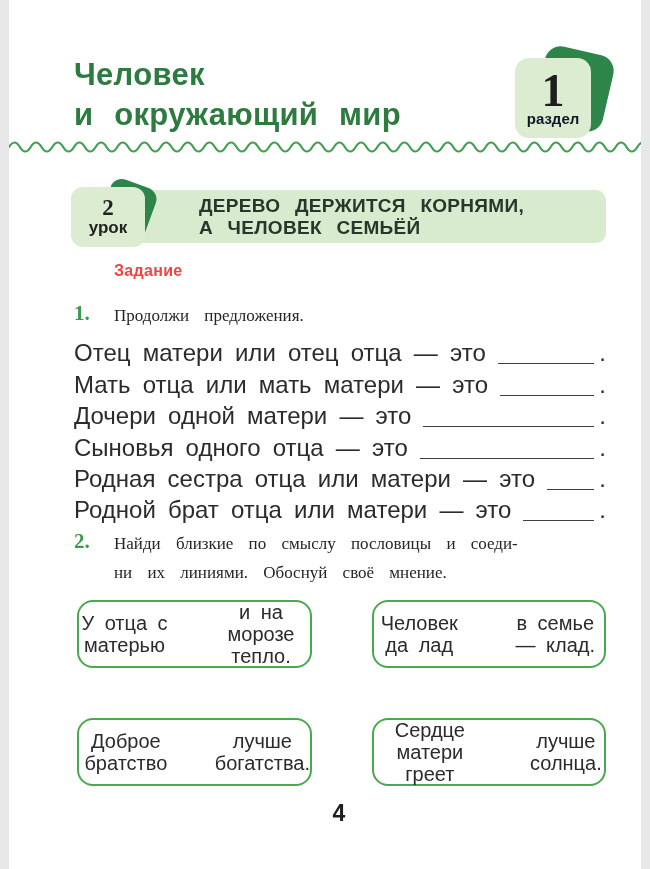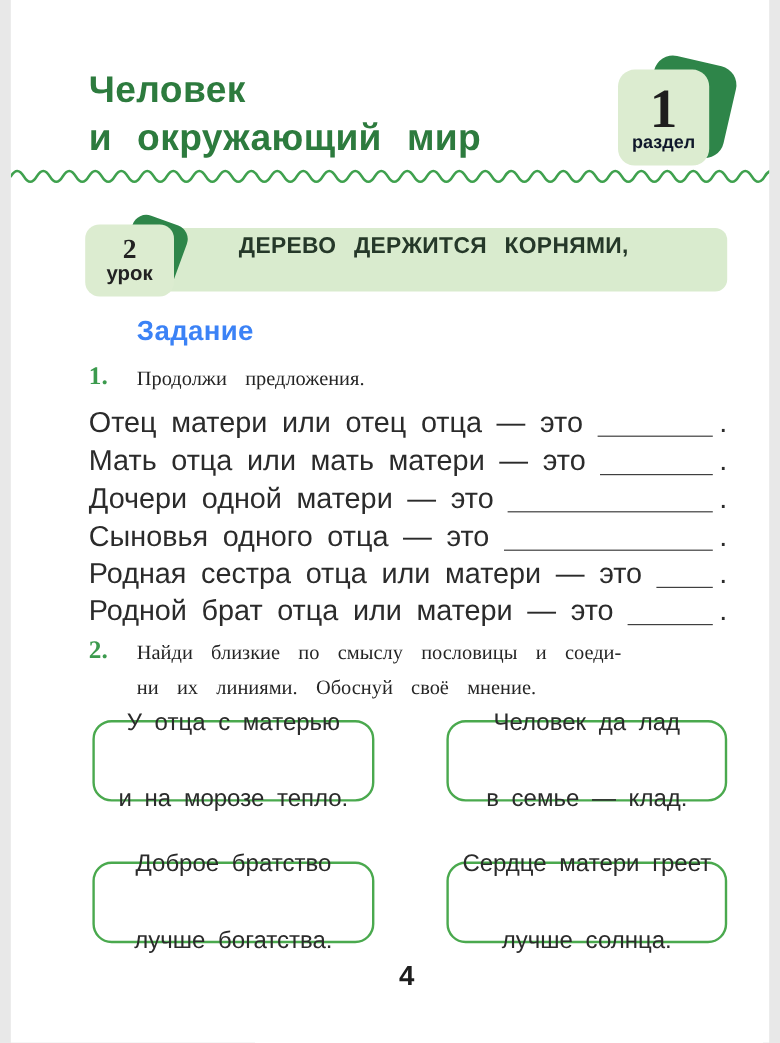--- a/index.html
+++ b/index.html
@@ -55,21 +55,21 @@
   }
   .lesson-badge .num {
     font-family:"Liberation Serif", serif; font-weight:bold;
     font-size:23px; line-height:1; color:#222;
   }
   .lesson-badge .lbl { font-size:17px; font-weight:bold; color:#222; line-height:1.1; }
 
   
   .section-heading {
     position:absolute; left:105px; top:262px;
-    font-size:23px; font-weight:bold; color:#3b82f6; letter-spacing:0.3px;
+    font-size:16px; font-weight:bold; color:#ef4444; letter-spacing:0.3px;
   }
   .task { position:absolute; left:65px; width:532px; display:flex; }
   .task-1 { top:301px; }
   .task-2 { top:529px; }
   .task .task-num {
     width:40px; flex:none;
     font-family:"Liberation Serif", serif; font-weight:bold;
     font-size:21px; color:#3b9a4d;
   }
   .task .task-text {
@@ -90,22 +90,22 @@
   .sent-dot { flex:none; }
 
   
   .boxes {
     position:absolute; left:68px; top:600px; width:529px;
     display:grid; grid-template-columns:235px 234px; column-gap:60px; row-gap:50px;
   }
   .pbox {
     height:68px; box-sizing:border-box;
     border:2px solid #4aa94e; border-radius:16px; background:#fff;
-    display:flex; flex-direction:column; align-items:center; justify-content:center;
-    font-size:20px; line-height:22px; word-spacing:5px; color:#2b2b2b;gap:42px;
+    display:flex; flex-direction:row; align-items:center; justify-content:center;
+    text-align:center; font-size:20px; line-height:22px; word-spacing:5px; color:#2b2b2b;gap:42px;
   }
 
   .page-number {
     position:absolute; left:0; top:800px; width:660px; text-align:center;
     font-size:23px; font-weight:bold; color:#1e1e1e;
   }
 </style>
 </head>
 <body>
 
@@ -126,20 +126,21 @@
 
   <div class="wave-wrap">
     <svg width="650" height="20" viewBox="0 0 650 20">
       <path id="wave-path" d="M0 10 Q 5.42 1 10.83 10 Q 16.25 19 21.67 10 Q 27.08 1 32.50 10 Q 37.92 19 43.33 10 Q 48.75 1 54.17 10 Q 59.58 19 65.00 10 Q 70.42 1 75.83 10 Q 81.25 19 86.67 10 Q 92.08 1 97.50 10 Q 102.92 19 108.33 10 Q 113.75 1 119.17 10 Q 124.58 19 130.00 10 Q 135.42 1 140.83 10 Q 146.25 19 151.67 10 Q 157.08 1 162.50 10 Q 167.92 19 173.33 10 Q 178.75 1 184.17 10 Q 189.58 19 195.00 10 Q 200.42 1 205.83 10 Q 211.25 19 216.67 10 Q 222.08 1 227.50 10 Q 232.92 19 238.33 10 Q 243.75 1 249.17 10 Q 254.58 19 260.00 10 Q 265.42 1 270.83 10 Q 276.25 19 281.67 10 Q 287.08 1 292.50 10 Q 297.92 19 303.33 10 Q 308.75 1 314.17 10 Q 319.58 19 325.00 10 Q 330.42 1 335.83 10 Q 341.25 19 346.67 10 Q 352.08 1 357.50 10 Q 362.92 19 368.33 10 Q 373.75 1 379.17 10 Q 384.58 19 390.00 10 Q 395.42 1 400.83 10 Q 406.25 19 411.67 10 Q 417.08 1 422.50 10 Q 427.92 19 433.33 10 Q 438.75 1 444.17 10 Q 449.58 19 455.00 10 Q 460.42 1 465.83 10 Q 471.25 19 476.67 10 Q 482.08 1 487.50 10 Q 492.92 19 498.33 10 Q 503.75 1 509.17 10 Q 514.58 19 520.00 10 Q 525.42 1 530.83 10 Q 536.25 19 541.67 10 Q 547.08 1 552.50 10 Q 557.92 19 563.33 10 Q 568.75 1 574.17 10 Q 579.58 19 585.00 10 Q 590.42 1 595.83 10 Q 601.25 19 606.67 10 Q 612.08 1 617.50 10 Q 622.92 19 628.33 10 Q 633.75 1 639.17 10 Q 644.58 19 650.00 10" fill="none" stroke="#3fa14e" stroke-width="2.2" stroke-linecap="round"></path>
     </svg>
   </div>
 
   <div class="lesson-bar"></div>
   <div class="lesson-title">
     <div>ДЕРЕВО ДЕРЖИТСЯ КОРНЯМИ,</div>
+    <div>А ЧЕЛОВЕК СЕМЬЁЙ</div>
   </div>
   <div class="lesson-badge">
     <div class="back"></div>
     <div class="front">
       <div class="num">2</div>
       <div class="lbl">урок</div>
     </div>
   </div>
 
   <div class="section-heading">Задание</div>

